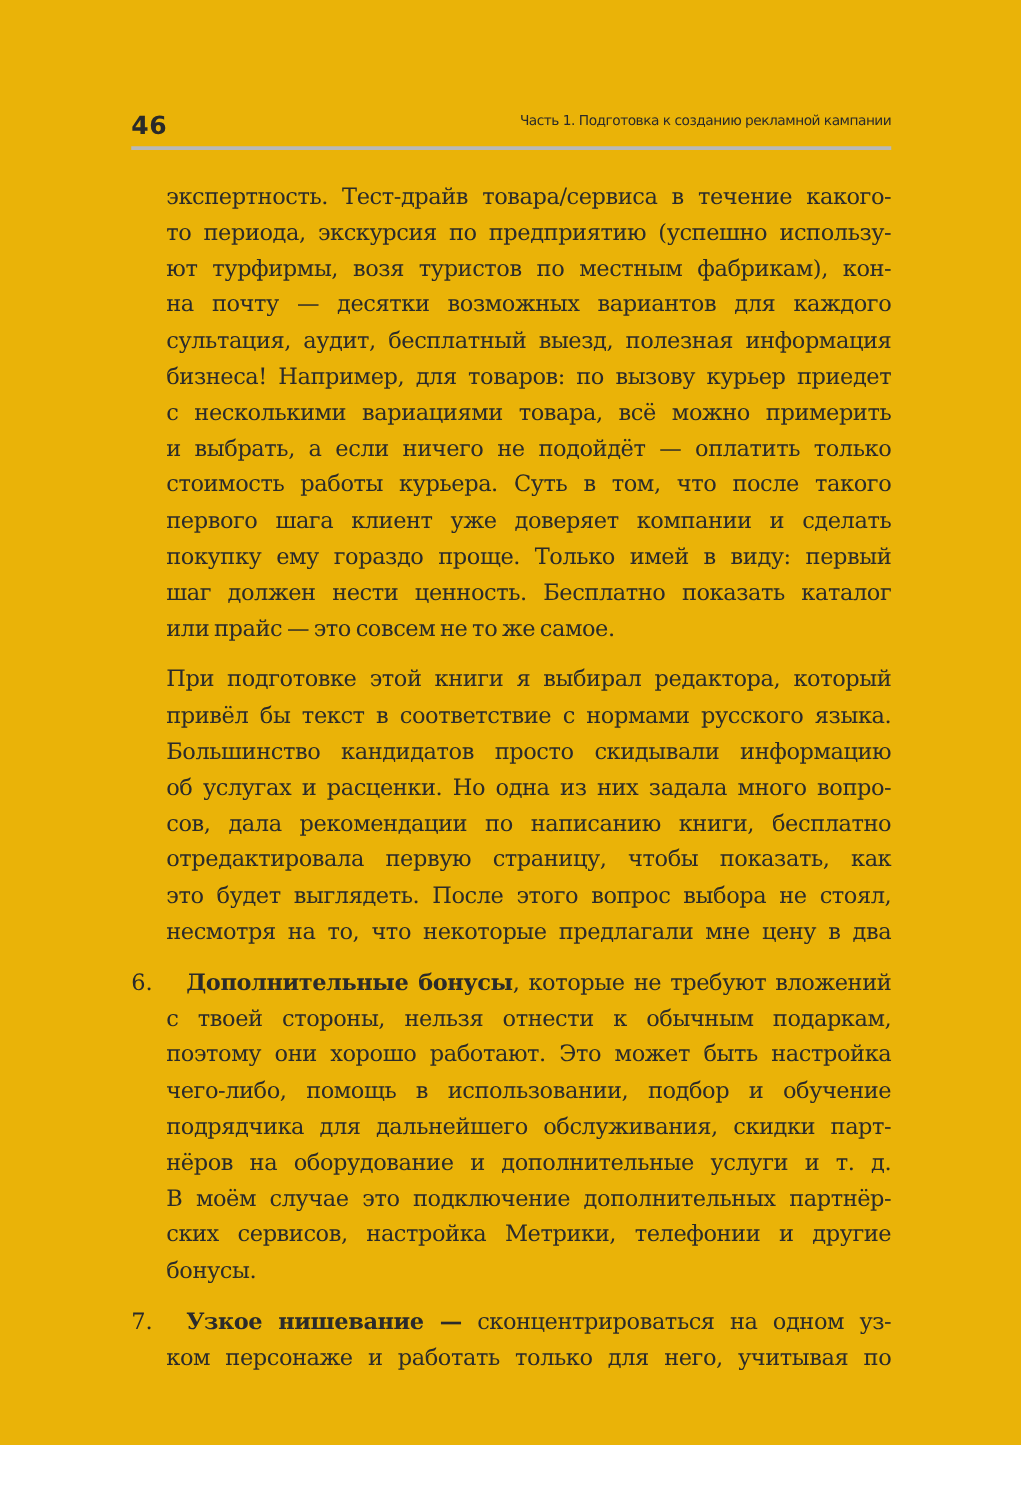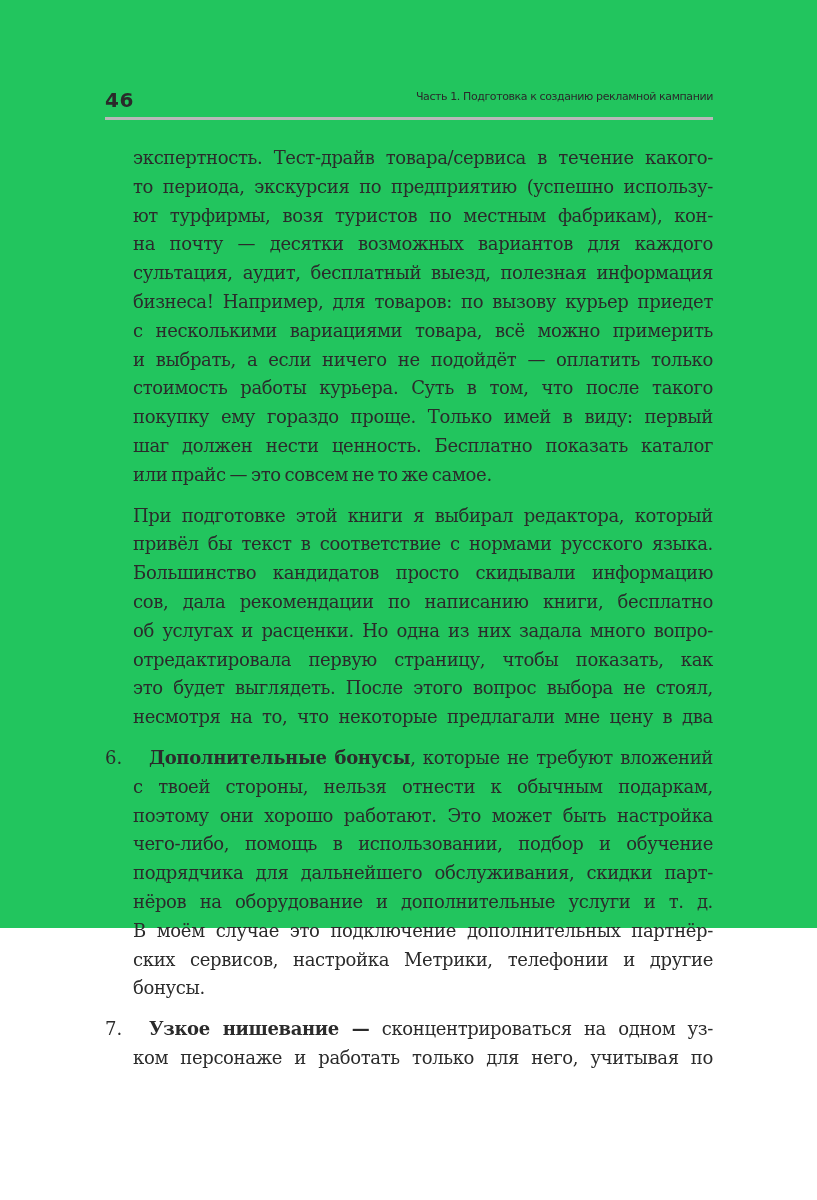--- a/index.html
+++ b/index.html
@@ -1,17 +1,17 @@
 <!DOCTYPE html>
 <html><head>
 <meta charset="utf-8">
 <style>
   html, body { margin: 0; padding: 0; background: #ffffff; }
   body { width: 817px; height: 1200px; position: relative; overflow: hidden; }
-  .page { position: absolute; left: 0; top: 0; width: 817px; height: 928px; background: #22c55e; }
+  .page { position: absolute; left: 0; top: 0; width: 817px; height: 1156px; background: #eab308; }
   .running-head {
     position: absolute; left: 105px; top: 88px; width: 608px; height: 28px;
     font-family: "DejaVu Sans", sans-serif; color: #2a2a2a;
   }
   .page-number { position: absolute; left: 0; top: 0; font-weight: bold; font-size: 20px; letter-spacing: 0.5px; }
   .chapter-title { position: absolute; right: 0; top: 2px; font-size: 11px; letter-spacing: -0.4px; white-space: nowrap; }
   .head-rule { position: absolute; left: 105px; top: 117px; width: 608px; height: 3px; background: #b9b9b9; }
   .body-text {
     position: absolute; left: 133px; top: 144px; width: 580px;
     font-family: "DejaVu Serif", serif; font-size: 18px; line-height: 28.8px; color: #2b2b2b;
@@ -38,31 +38,32 @@
     <div class="para">
       <span class="line">экспертность. Тест-драйв товара/сервиса в течение какого-</span>
       <span class="line">то периода, экскурсия по предприятию (успешно использу-</span>
       <span class="line">ют турфирмы, возя туристов по местным фабрикам), кон-</span>
       <span class="line">на почту — десятки возможных вариантов для каждого</span>
       <span class="line">сультация, аудит, бесплатный выезд, полезная информация</span>
       <span class="line">бизнеса! Например, для товаров: по вызову курьер приедет</span>
       <span class="line">с несколькими вариациями товара, всё можно примерить</span>
       <span class="line">и выбрать, а если ничего не подойдёт — оплатить только</span>
       <span class="line">стоимость работы курьера. Суть в том, что после такого</span>
+      <span class="line">первого шага клиент уже доверяет компании и сделать</span>
       <span class="line">покупку ему гораздо проще. Только имей в виду: первый</span>
       <span class="line">шаг должен нести ценность. Бесплатно показать каталог</span>
       <span class="line last">или прайс — это совсем не то же самое.</span>
     </div>
     <div class="gap"></div>
     <div class="para">
       <span class="line">При подготовке этой книги я выбирал редактора, который</span>
       <span class="line">привёл бы текст в соответствие с нормами русского языка.</span>
       <span class="line">Большинство кандидатов просто скидывали информацию</span>
+      <span class="line">об услугах и расценки. Но одна из них задала много вопро-</span>
       <span class="line">сов, дала рекомендации по написанию книги, бесплатно</span>
-      <span class="line">об услугах и расценки. Но одна из них задала много вопро-</span>
       <span class="line">отредактировала первую страницу, чтобы показать, как</span>
       <span class="line">это будет выглядеть. После этого вопрос выбора не стоял,</span>
       <span class="line">несмотря на то, что некоторые предлагали мне цену в два</span>
     </div>
     <div class="gap"></div>
 
     <div class="para list-item">
       <span class="list-num">6.</span>
       <span class="line"><b>Дополнительные бонусы</b><span>, которые не требуют вложений</span></span>
       <span class="line">с твоей стороны, нельзя отнести к обычным подаркам,</span>

